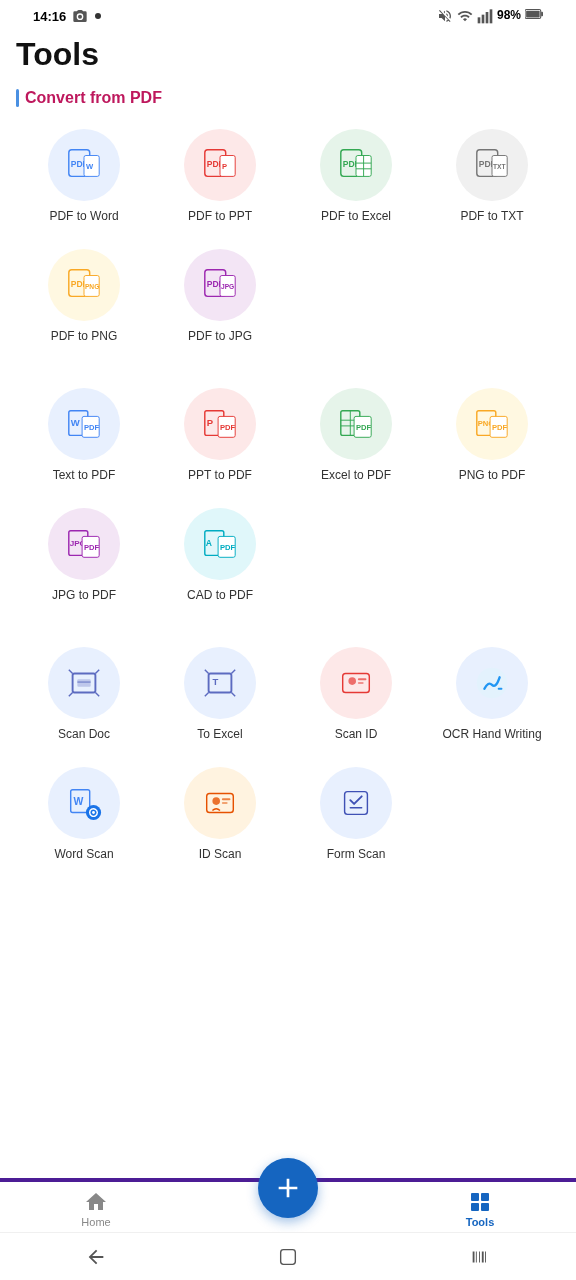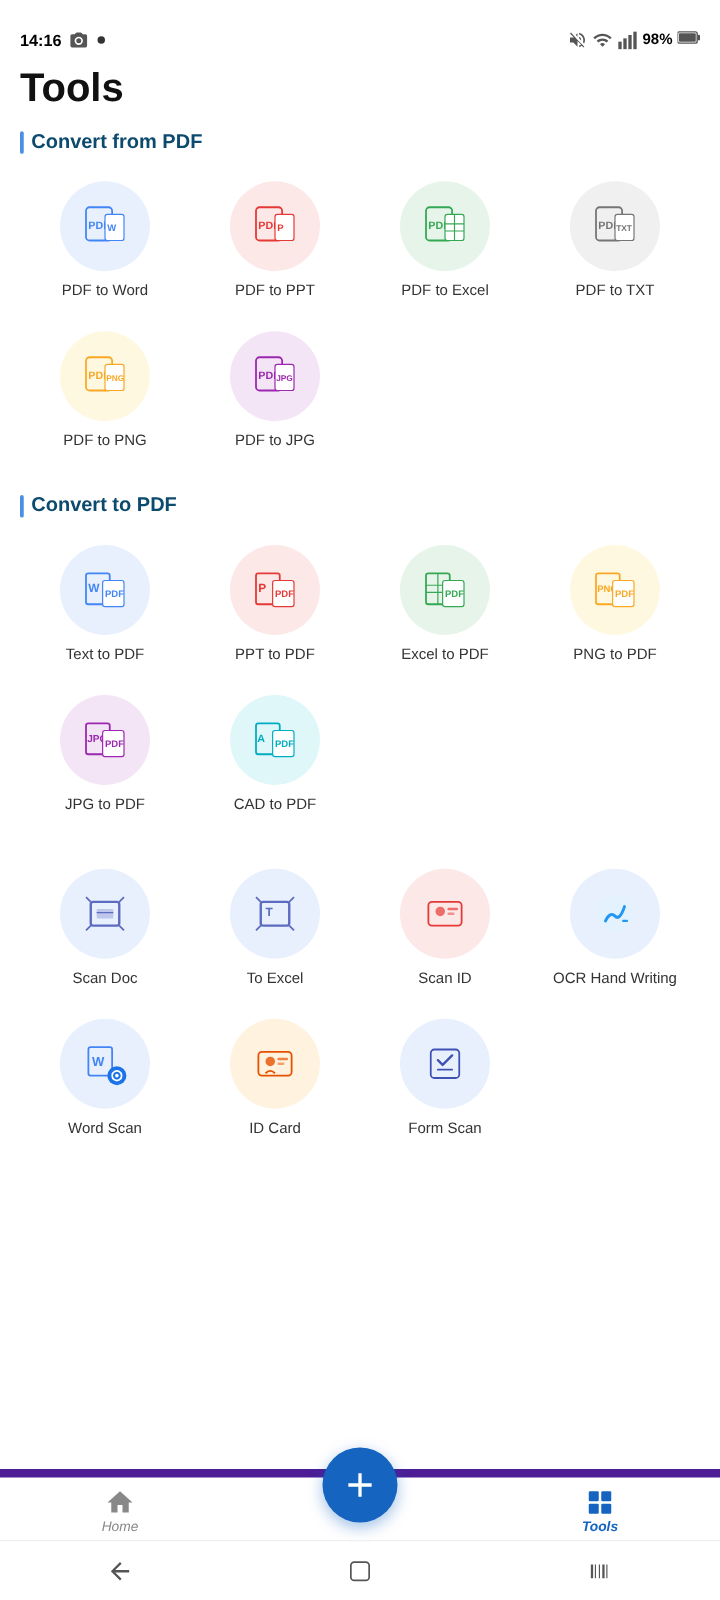--- a/index.html
+++ b/index.html
@@ -10,45 +10,44 @@
       background: #fff;
       font-family: 'Segoe UI', Arial, sans-serif;
       overflow-x: hidden;
     }
 
     
     .status-bar {
       display: flex;
       justify-content: space-between;
       align-items: center;
-      padding: 8px 16px 4px;
+      padding: 8px 33px 4px;
       font-size: 13px;
       font-weight: 600;
-      margin-top: 16px;
     }
     .status-left { display: flex; align-items: center; gap: 6px; }
     .status-right { display: flex; gap: 4px; font-size: 12px; }
 
     
     .page-title {
       font-size: 32px;
       font-weight: 700;
       padding: 8px 16px 16px;
       color: #111;
     }
 
     
     .section { padding: 0 16px 8px; }
     .section-header {
       display: flex;
       align-items: center;
       gap: 6px;
       font-size: 16px;
       font-weight: 600;
-      color: #0c4a6e;
+      color: #be185d;
       margin-bottom: 14px;
     }
     .section-bar {
       width: 3px;
       height: 18px;
       background: #4a90e2;
       border-radius: 2px;
     }
 
     
@@ -98,27 +97,26 @@
     
     .section-divider { height: 8px; }
 
     
     .bottom-nav {
       position: fixed;
       bottom: 48px;
       left: 0;
       width: 576px;
       background: #fff;
-      border-top: 7px solid #4c1d95;
+      border-top: 4px solid #4c1d95;
       display: flex;
       align-items: center;
       justify-content: space-around;
       padding: 8px 0 4px;
       z-index: 100;
-      font-style: italic;
     }
     .nav-item {
       display: flex;
       flex-direction: column;
       align-items: center;
       gap: 2px;
       font-size: 11px;
       color: #888;
       cursor: pointer;
       min-width: 80px;
@@ -285,24 +283,20 @@
         </div>
         <span class="tool-label">PDF to JPG</span>
       </div>
 
     </div>
   </div>
 
   <div class="section-divider"></div>
 
   <div class="section">
-    <div class="section-header">
-      <div class="section-bar"></div>
-      <span>Convert to PDF</span>
-    </div>
     <div class="tool-grid">
 
       <div class="tool-item">
         <div class="tool-icon-wrap bg-blue-light">
           <svg viewBox="0 0 40 40">
             <rect x="4" y="6" width="20" height="26" rx="2" fill="#e8f0fe" stroke="#4285f4" stroke-width="1.5"></rect>
             <text x="6" y="22" font-size="10" fill="#4285f4" font-weight="bold">W</text>
             <rect x="18" y="12" width="18" height="22" rx="2" fill="#fff" stroke="#4285f4" stroke-width="1"></rect>
             <text x="20" y="26" font-size="8" fill="#4285f4" font-weight="bold">PDF</text>
           </svg>
@@ -449,21 +443,21 @@
       <div class="tool-item">
         <div class="tool-icon-wrap bg-orange-light">
           <svg viewBox="0 0 40 40">
             <rect x="6" y="10" width="28" height="20" rx="3" fill="#fff3e0" stroke="#e65100" stroke-width="1.5"></rect>
             <circle cx="16" cy="18" r="4" fill="#e65100" opacity="0.8"></circle>
             <path d="M12 28 Q16 24 20 28" stroke="#e65100" stroke-width="1.5" fill="none"></path>
             <rect x="22" y="15" width="9" height="2" rx="1" fill="#e65100" opacity="0.7"></rect>
             <rect x="22" y="19" width="6" height="2" rx="1" fill="#e65100" opacity="0.5"></rect>
           </svg>
         </div>
-        <span class="tool-label">ID Card</span>
+        <span class="tool-label">ID Scan</span>
       </div>
 
       <div class="tool-item">
         <div class="tool-icon-wrap bg-blue-light">
           <svg viewBox="0 0 40 40">
             <rect x="8" y="8" width="24" height="24" rx="3" fill="#e8f0fe" stroke="#3f51b5" stroke-width="1.5"></rect>
             <polyline points="14,17 18,21 26,13" stroke="#3f51b5" stroke-width="2" fill="none" stroke-linecap="round" stroke-linejoin="round"></polyline>
             <line x1="14" y1="25" x2="26" y2="25" stroke="#3f51b5" stroke-width="1.5" stroke-linecap="round"></line>
           </svg>
         </div>

